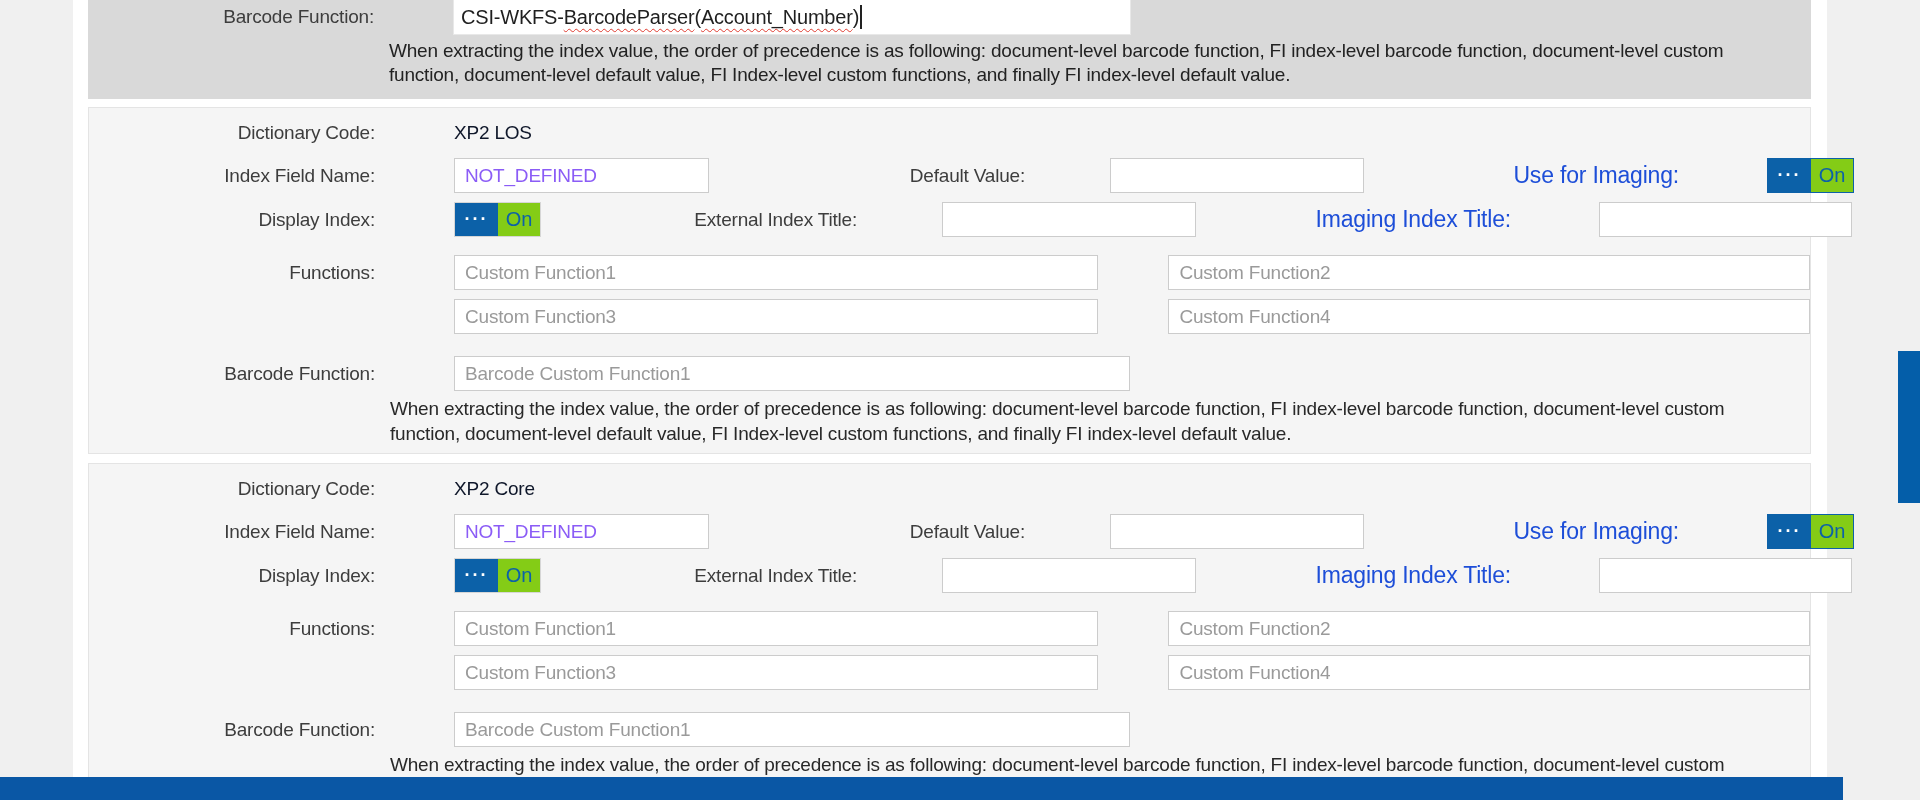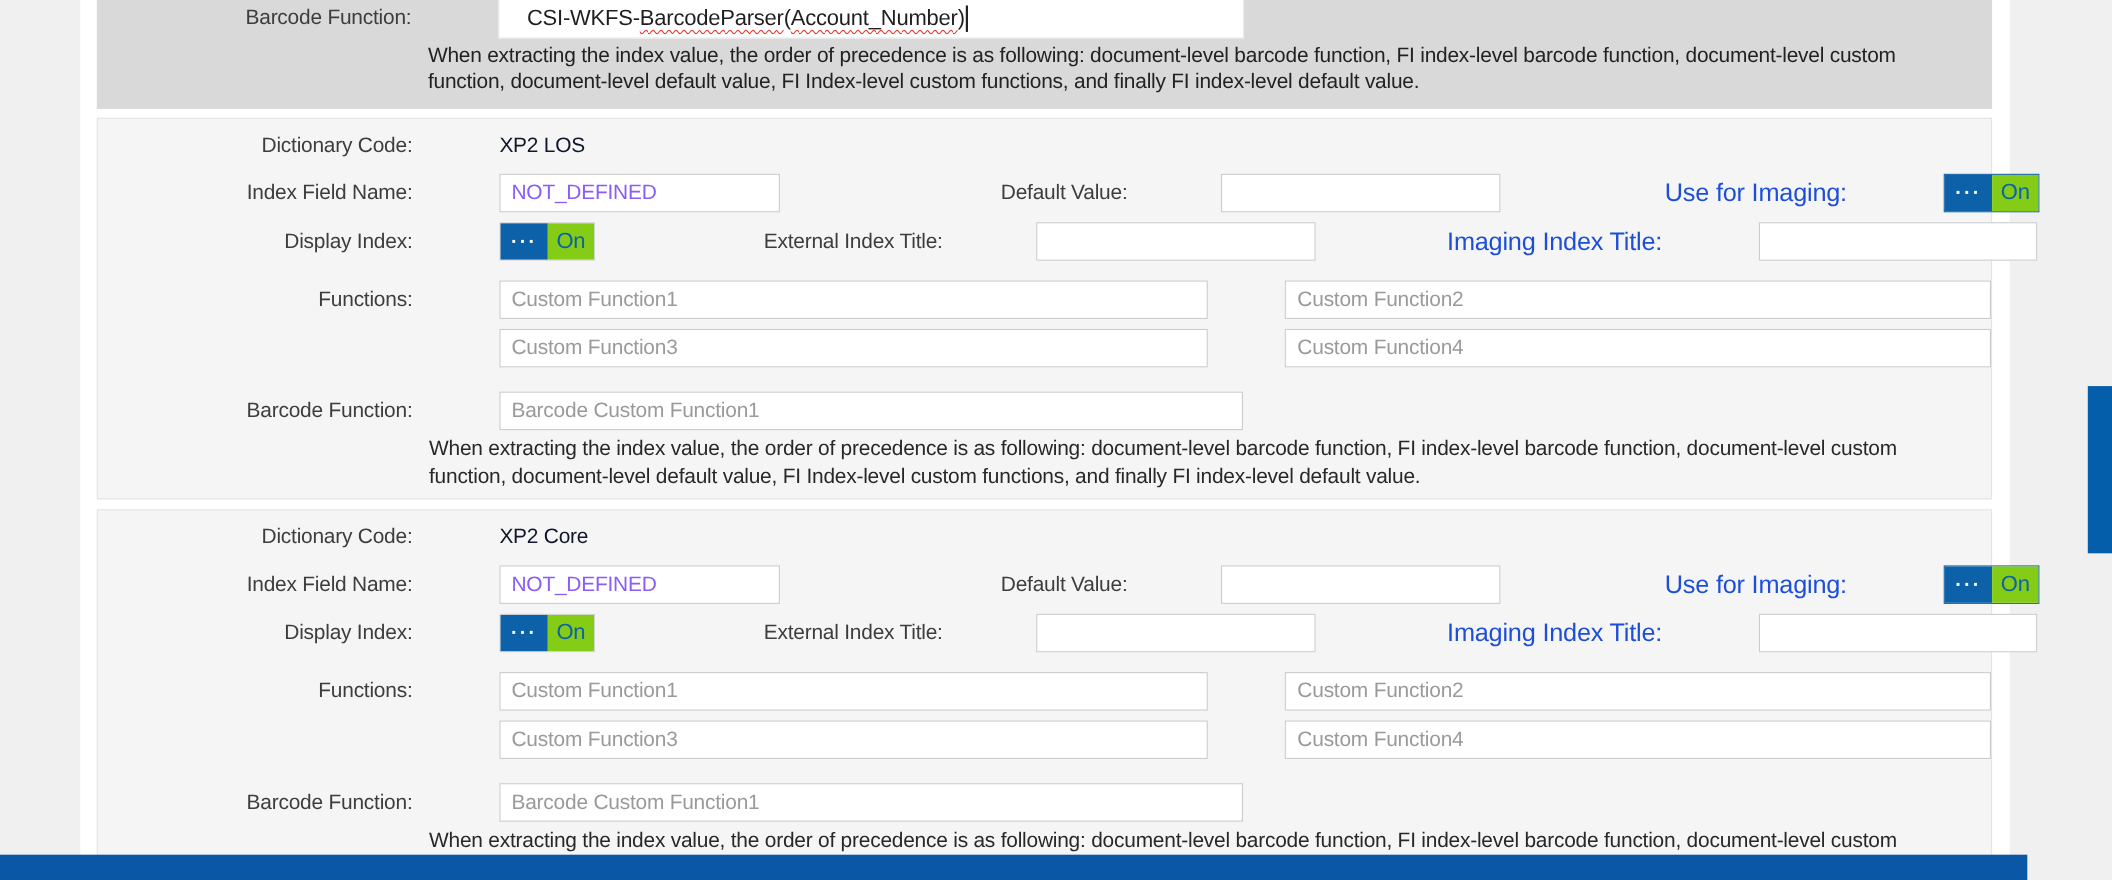--- a/index.html
+++ b/index.html
@@ -49,21 +49,21 @@
   .toggle-grayborder { border:1px solid #d6d6d6; }
   .tg-dots { width:43px; height:100%; background:#0c61a8; color:#ffffff; display:flex;
              align-items:center; justify-content:center; font-size:18px; font-weight:bold; letter-spacing:2px; }
   .tg-on   { width:42px; height:100%; background:#84cc16; color:#0c61a8; display:flex;
              align-items:center; justify-content:center; font-size:20px; }
 
   .help { margin-left:301px; width:1400px; font-size:19px; line-height:25px; color:#282828; }
   .section-selected .help { margin-top:4px; line-height:24px; color:#222222; }
 
   .barcode-display { width:678px; height:36px; background:#ffffff; border:1px solid #e8e8e8;
-                     display:flex; align-items:center; padding:0 25px; font-size:20px; color:#1f1f1f;
+                     display:flex; align-items:center; padding:0 7px; font-size:20px; color:#1f1f1f;
                      white-space:nowrap; overflow:hidden; }
   .sp-err { text-decoration:underline; text-decoration-style:wavy; text-decoration-color:#e03c31;
             text-decoration-thickness:1px; text-underline-offset:4px; }
   .caret { display:inline-block; width:1.5px; height:24px; background:#222222; margin-left:1px; }
   .row-top { margin-top:-1px; height:36px; margin-bottom:0; }
 
   .bottom-bar { position:absolute; left:0; top:777px; width:1843px; height:23px; background:#0a57a5; z-index:10; }
 </style>
 </head>
 <body>

